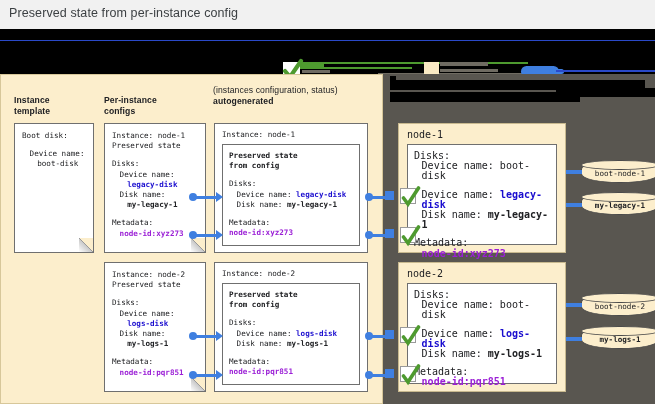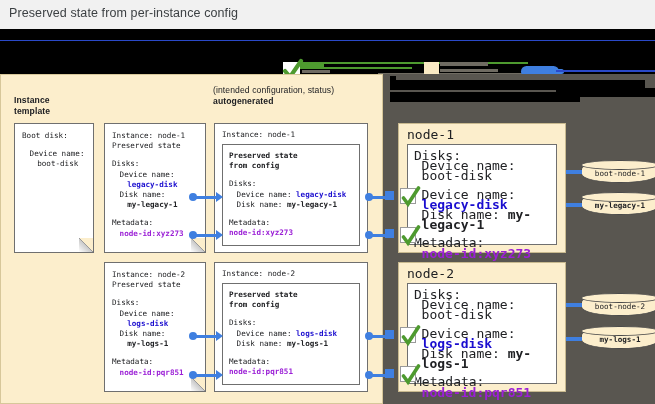--- a/index.html
+++ b/index.html
@@ -111,21 +111,21 @@
     position:absolute;left:7px;right:7px;top:20px;bottom:6px;
     border:1px solid #6f6f6f;background:#fff;
     padding:6px 5px 4px 6px;box-sizing:border-box;
   }
 
   
   .ncard{
     position:absolute;background:#fceecc;border:1px solid #c8b98f;
     box-sizing:border-box;
     font-family:"DejaVu Sans Mono","Liberation Mono",monospace;
-    font-size:13px;line-height:10.2px;color:#202124;
+    font-size:10px;line-height:10.2px;color:#202124;
   }
   .ncard .title{padding:6px 0 5px 8px;}
   .ninner{
     position:absolute;left:8px;right:8px;top:20px;bottom:7px;
     border:1px solid #6f6f6f;background:#fff;
     padding:6px 5px 4px 6px;box-sizing:border-box;
   }
 
   
   .cyl{
@@ -204,23 +204,27 @@
   <div class="red-hdr" style="left:390px;top:80px;width:255px;height:10px;"></div>
   <div class="red-hdr" style="left:390px;top:92px;width:190px;height:10px;"></div>
   <div class="red-hdr" style="left:556px;top:88px;width:99px;height:9px;"></div>
   <div class="red-hdr" style="left:390px;top:76px;width:6px;height:6px;"></div>
 
   <div class="colhead" style="left:14px;top:95px;">
     <div>Instance</div>
     <div>template</div>
   </div>
 
+  <div class="colhead" style="left:104px;top:95px;">
+    <div>Per-instance</div>
+    <div>configs</div>
+  </div>
 
   <div class="colhead" style="left:213px;top:85px;">
-    <div class="reg">(intended configuration, status)</div>
+    <div class="reg">(instances configuration, status)</div>
     <div>autogenerated</div>
   </div>
 
   <div class="note" style="left:14px;top:123px;width:80px;height:130px;">
     <div>Boot disk:</div>
     <div class="sp"></div>
     <div class="ind1">Device name:</div>
     <div class="ind2">boot-disk</div>
     <div class="fold"></div>
   </div>

